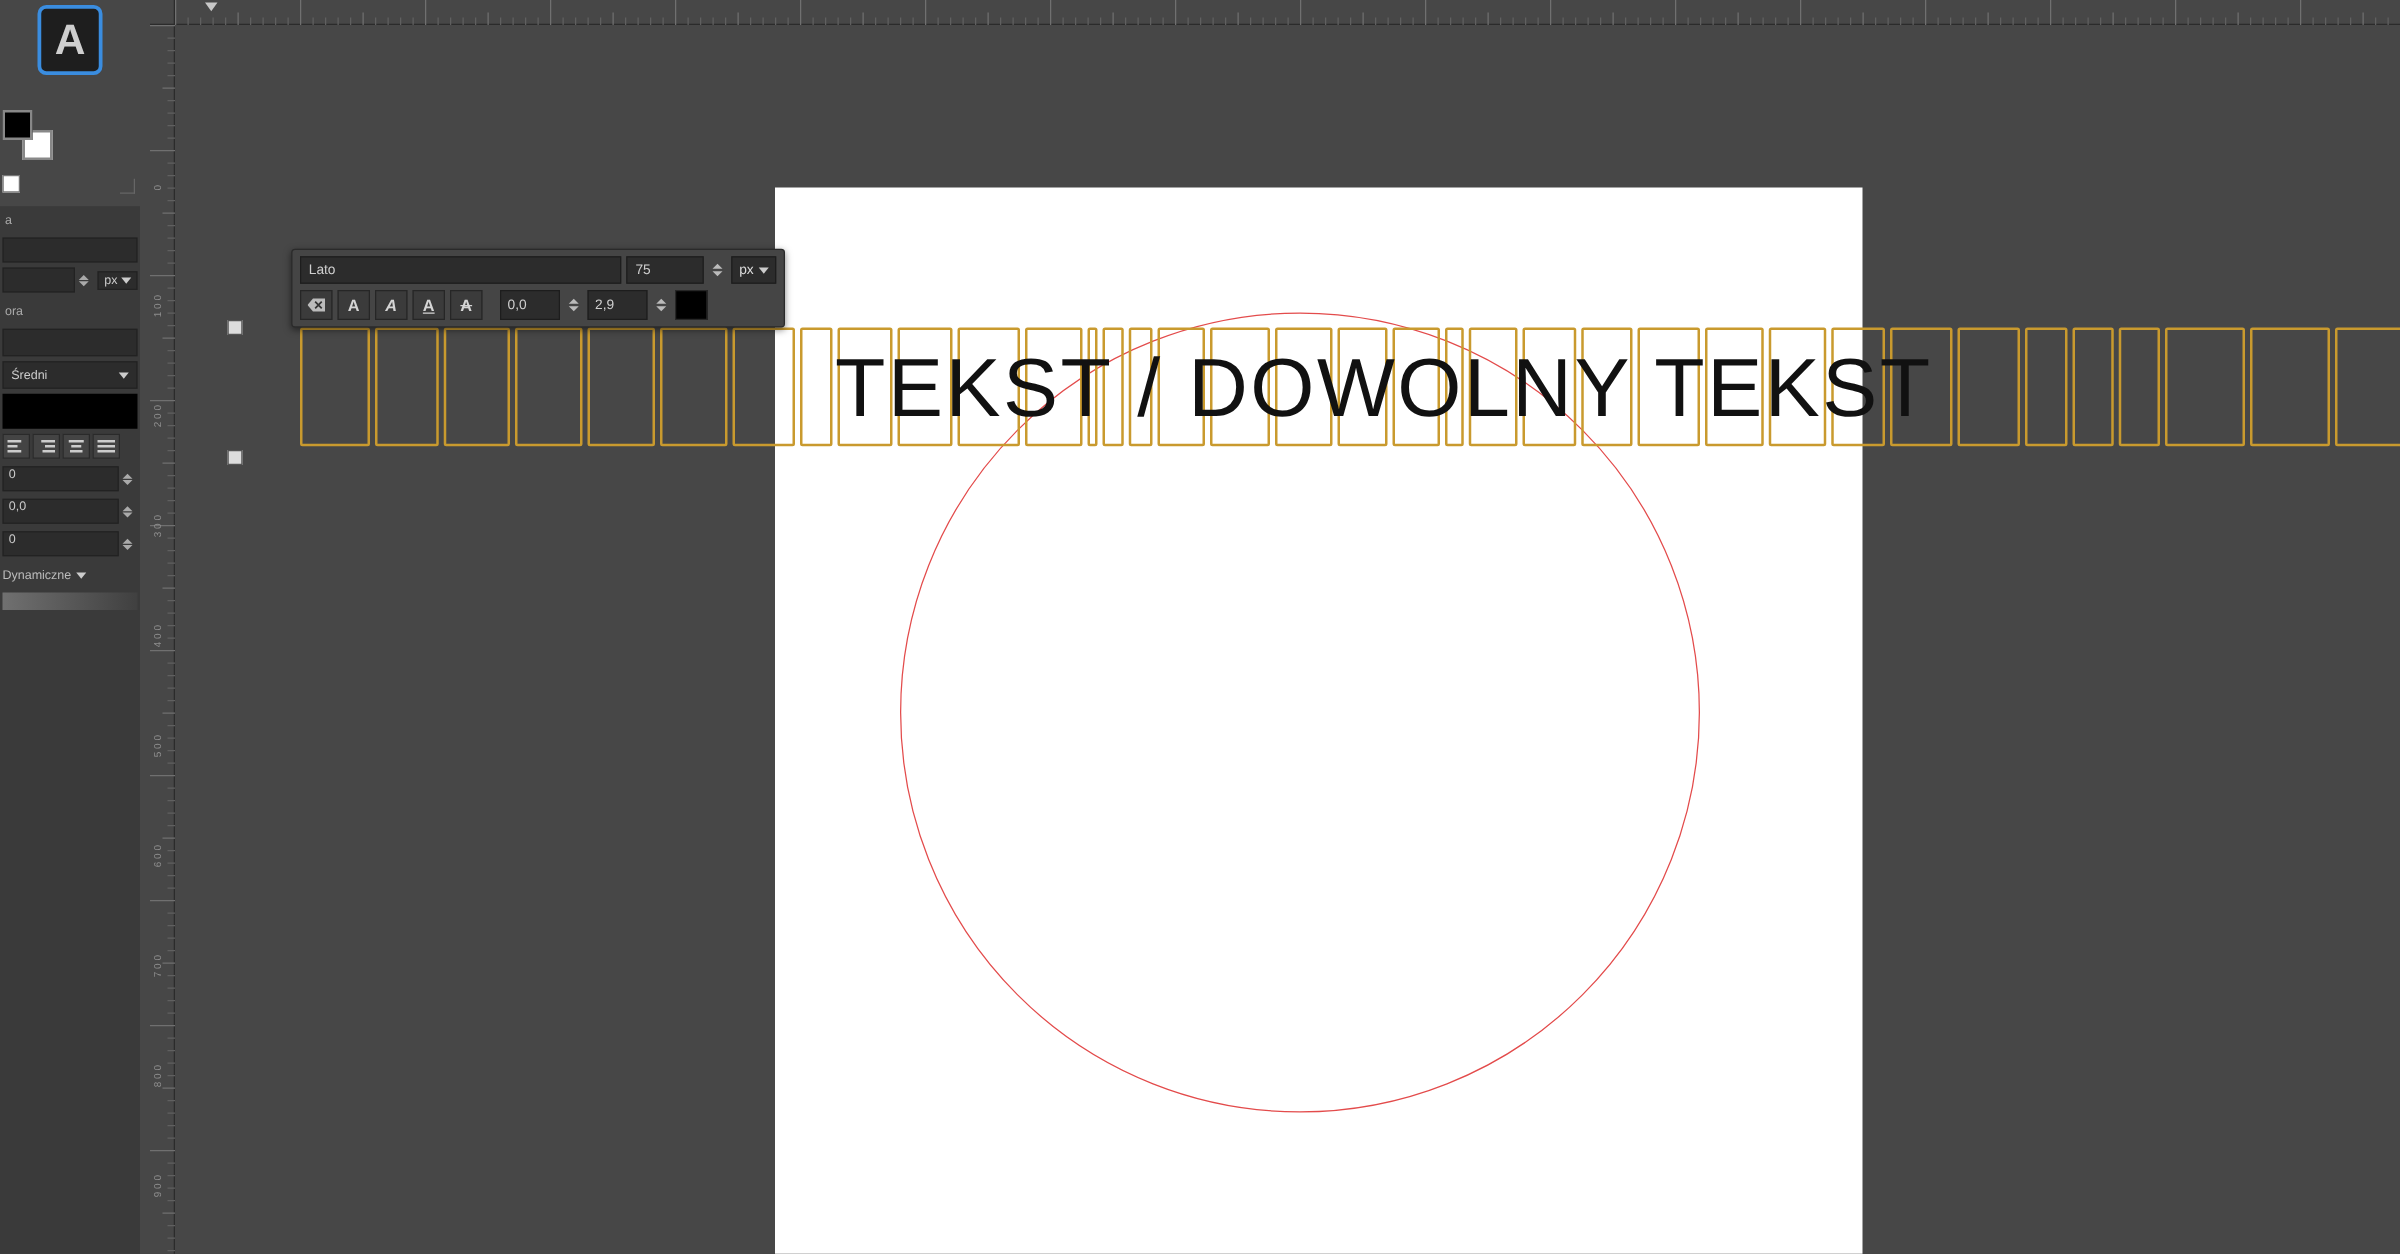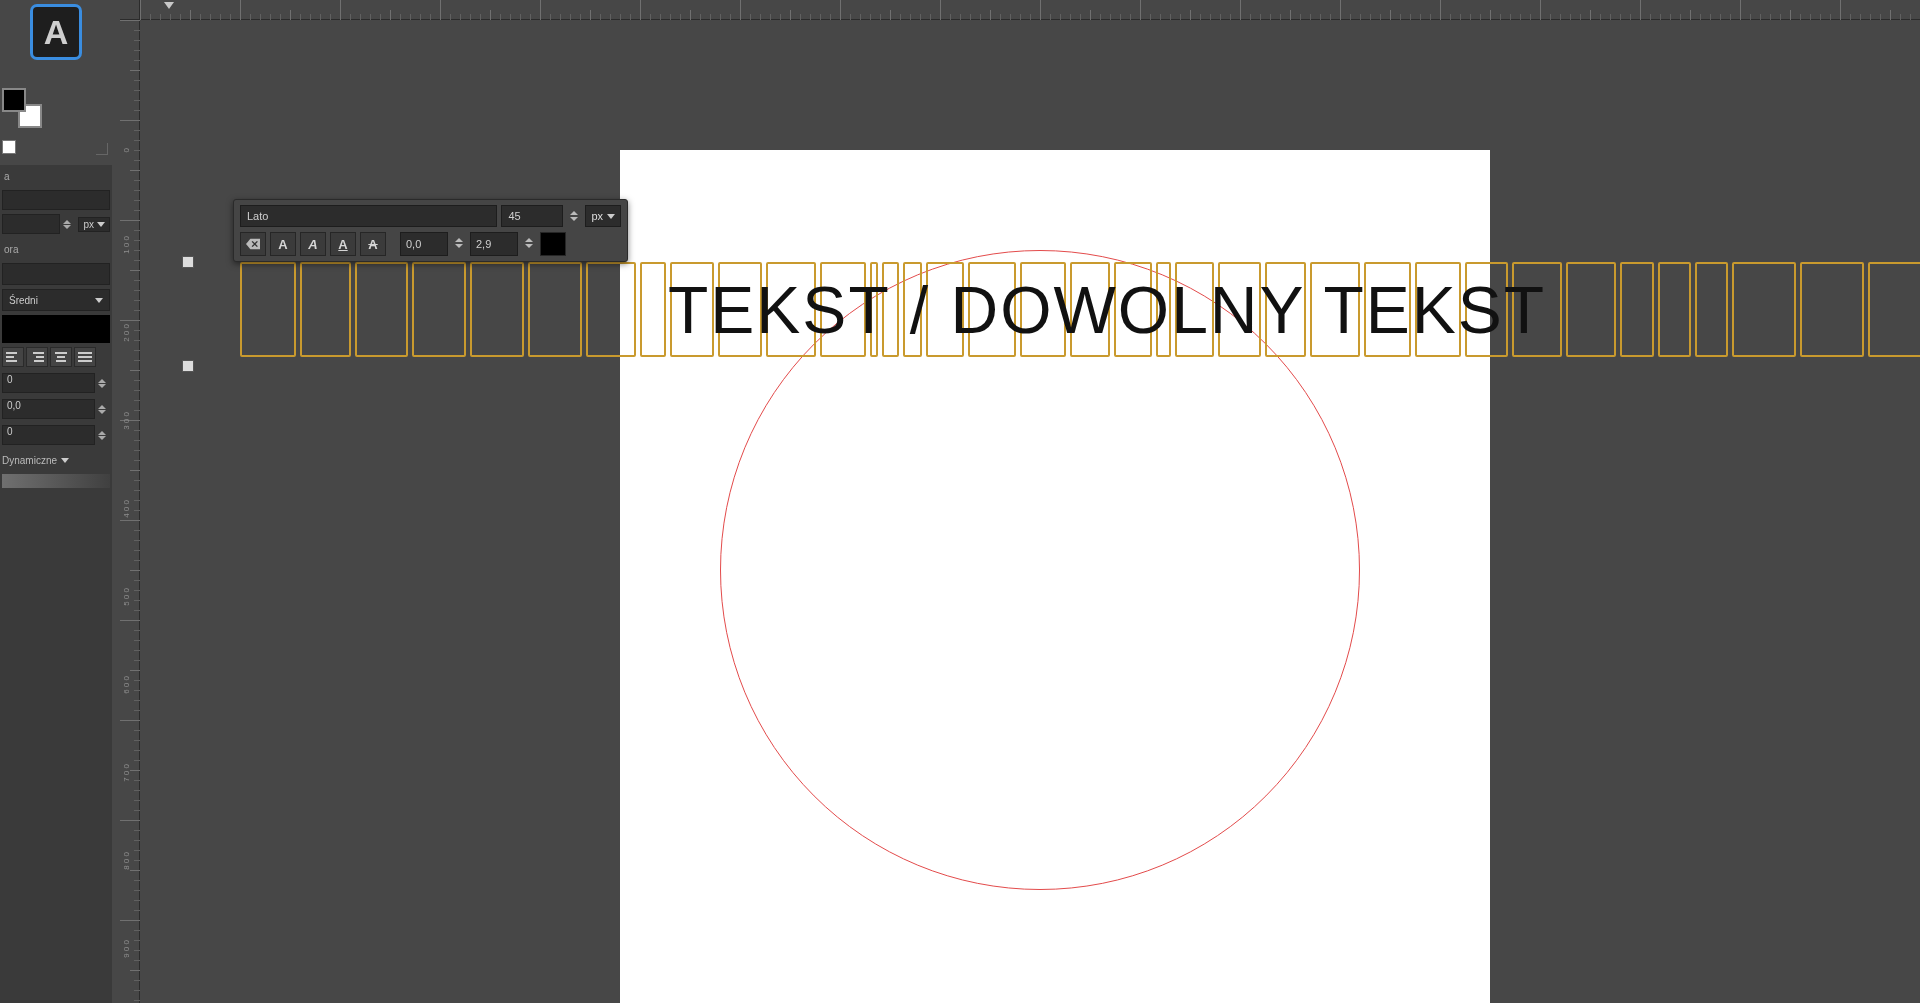--- a/index.html
+++ b/index.html
@@ -60,21 +60,21 @@
   .circle-path{position:absolute;left:580px;top:230px;width:640px;height:640px;border:1px solid #e34b4b;border-radius:50%}
 
   
   .text-layer{position:absolute;top:242px;left:50px;right:0;height:95px}
   .char-cell{position:absolute;top:0;height:95px;border:2px solid #c99a2e;border-radius:2px}
   .text-string{position:absolute;left:478px;top:0;height:95px;display:flex;align-items:center;color:#111;font:400 66px/1 "Arial",sans-serif;letter-spacing:2px;white-space:nowrap}
   .sel-handle{position:absolute;width:12px;height:12px;border:1px solid #555;background:#ddd}
 
   
   .float-bar{position:absolute;left:233px;top:199px;width:395px;background:#454545;border:1px solid #2a2a2a;border-radius:3px;box-shadow:0 2px 6px rgba(0,0,0,.5);padding:5px 6px;color:#ddd;font-size:11px;display:flex;flex-direction:column;gap:5px}
-  .fb-row{display:flex;align-items:flex-start;gap:4px}
+  .fb-row{display:flex;align-items:center;gap:4px}
   .fb-font{flex:1;height:22px;background:#2c2c2c;border:1px solid #1d1d1d;color:#cfcfcf;padding:0 6px;display:flex;align-items:center}
   .fb-size{width:62px;height:22px;background:#2c2c2c;border:1px solid #1d1d1d;color:#cfcfcf;padding:0 6px;display:flex;align-items:center}
   .fb-spin{width:14px;height:22px;display:flex;flex-direction:column;justify-content:center;gap:2px;align-items:center}
   .fb-spin div{width:0;height:0;border-left:4px solid transparent;border-right:4px solid transparent}
   .fb-spin .u{border-bottom:4px solid #bbb}
   .fb-spin .d{border-top:4px solid #bbb}
   .fb-unit{height:22px;background:#2c2c2c;border:1px solid #1d1d1d;padding:0 5px;display:flex;align-items:center;gap:4px}
   .fb-btn{width:26px;height:24px;background:#3b3b3b;border:1px solid #262626;display:flex;align-items:center;justify-content:center;font:bold 13px/1 Arial;color:#d5d5d5}
   .fb-btn.ital{font-style:italic}
   .fb-btn.under{text-decoration:underline}
@@ -523,21 +523,21 @@
   <div class="sel-handle" style="left:42px;top:236px"></div>
   <div class="sel-handle" style="left:42px;top:340px"></div>
 </div>
 
 <div class="float-bar">
   <div class="fb-row">
     <div class="fb-font">
         <span>Lato</span>
       </div>
     <div class="fb-size">
-        <span>45</span>
+        <span>75</span>
       </div>
     <div class="fb-spin">
         <div class="u"></div>
         <div class="d"></div>
       </div>
     <div class="fb-unit">
         <span>px</span>
         <span class="chev"></span>
       </div>
   </div>

